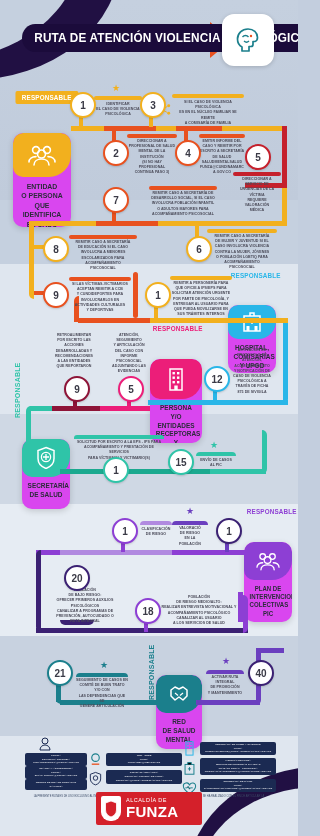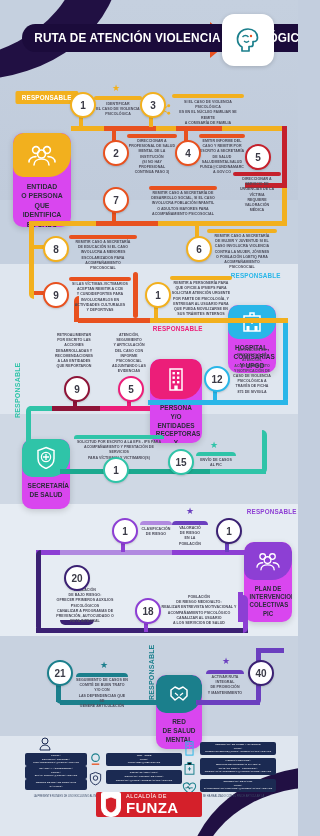--- a/index.html
+++ b/index.html
@@ -77,21 +77,21 @@
   .cap{position:absolute;border-radius:3px;z-index:3;}
   .star{position:absolute;color:#f2b01e;font-size:9px;z-index:4;}
 
   
   .fbox{position:absolute;background:#1b2a52;border-radius:2px;
     font-size:2.5px;color:#fff;line-height:1.5;text-align:center;
     display:flex;align-items:center;justify-content:center;padding:1px 2px;
     font-family:"Liberation Sans",sans-serif;}
   .fico{position:absolute;color:#1b2a52;}
   .fnote{position:absolute;font-size:2.6px;color:#3a4a66;text-align:center;width:240px;left:29px;}
-  .logo{position:absolute;left:96px;top:792px;width:106px;height:25px;background:#d4202a;
+  .logo{position:absolute;left:96px;top:792px;width:106px;height:33px;background:#d4202a;
     border-radius:2px;display:flex;align-items:center;}
   .logo .shield{width:20px;height:25px;background:#fff;margin-left:5px;border-radius:2px 2px 9px 9px;
     display:flex;align-items:center;justify-content:center;}
   .logo .ltxt{color:#fff;margin-left:5px;line-height:1;}
   .logo .l1{font-size:5.5px;letter-spacing:.5px;}
   .logo .l2{font-size:15px;font-weight:bold;letter-spacing:.3px;}
 </style>
 </head>
 <body>
 

